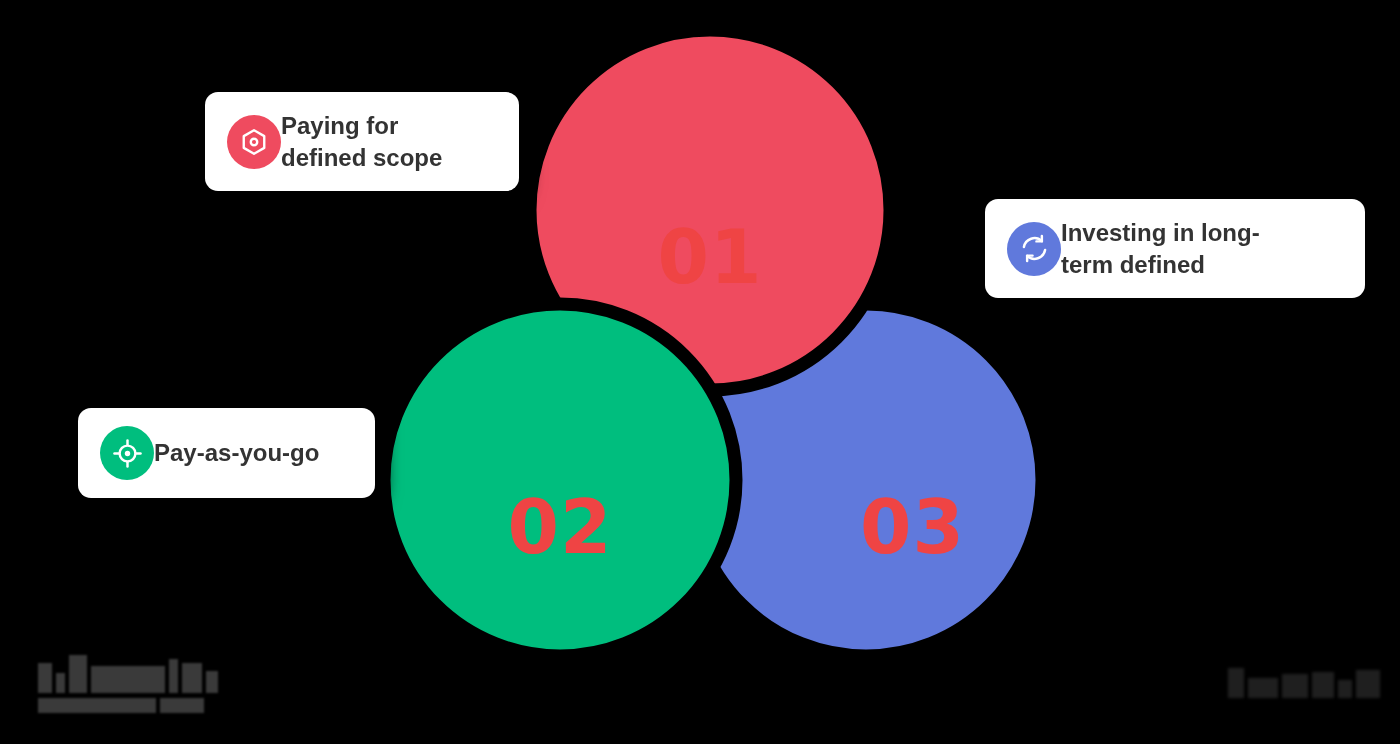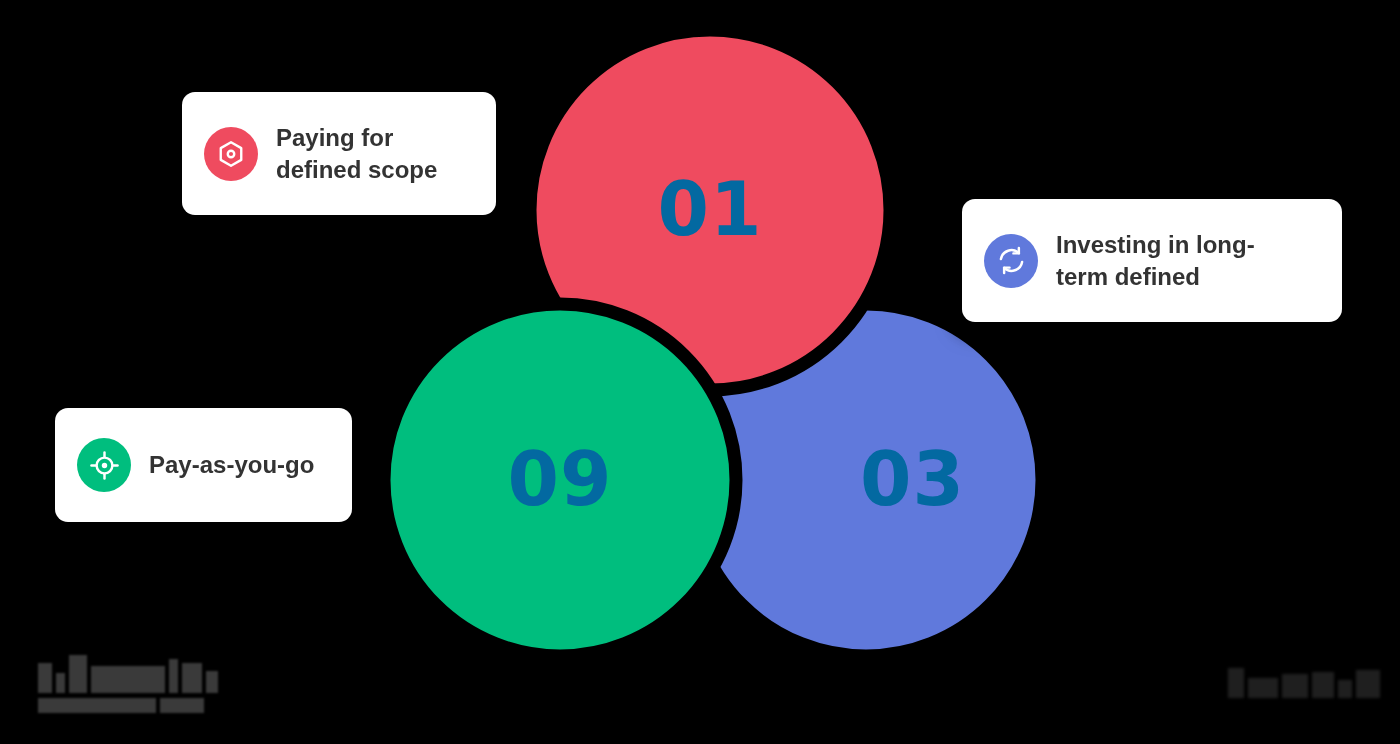--- a/index.html
+++ b/index.html
@@ -33,48 +33,49 @@
     position: absolute;
     left: 0;
     top: 0;
     width: 1400px;
     height: 744px;
     display: block;
   }
 
   .circle-number {
     position: absolute;
-    color: #0369a1;
+    color: #ef4444;
     font-family: "DejaVu Sans", "Liberation Sans", sans-serif;
     font-weight: 700;
     font-size: 74px;
     letter-spacing: 1px;
     line-height: 1;
     text-align: center;
     pointer-events: none;
     user-select: none;
+    margin-top: 48px;
   }
 
   #num-01 { left: 610px; top: 172px; width: 200px; }
   #num-02 { left: 460px; top: 442px; width: 200px; }
   #num-03 { left: 765px; top: 442px; width: 200px; text-align: right; }
 
   
   .label-card {
     position: absolute;
     display: flex;
     align-items: center;
-    gap: 18px;
     background: #FFFFFF;
     border-radius: 13px;
-    padding: 30px 22px;
+    padding: 18px 22px;
     box-shadow:
       0 0 0 7px rgba(0,0,0,0.92),
       0 0 14px 10px rgba(0,0,0,0.75),
       0 6px 20px 6px rgba(0,0,0,0.6);
+    margin-left: 23px;
   }
 
   .card-text {
     color: #333333;
     font-family: "Liberation Sans", sans-serif;
     font-weight: 700;
     font-size: 24px;
     line-height: 1.32;
     white-space: pre-line;
   }
@@ -128,21 +129,21 @@
 
       <circle cx="866" cy="480" r="176" fill="#6079DC" stroke="#000000" stroke-width="13"></circle>
 
       <circle cx="710" cy="210" r="180" fill="#EF4B5F" stroke="#000000" stroke-width="13"></circle>
 
       <circle cx="560" cy="480" r="176" fill="#00BE7E" stroke="#000000" stroke-width="13"></circle>
     </svg>
 
     <div class="circle-number" id="num-01">01</div>
 
-    <div class="circle-number" id="num-02">09</div>
+    <div class="circle-number" id="num-02">02</div>
 
     <div class="circle-number" id="num-03">03</div>
   </div>
 
   <div class="label-card" id="card-scope">
     <div class="badge" style="background:#EF4B5F">
       <svg width="30" height="30" viewBox="0 0 24 24" fill="none" stroke="#FFFFFF" stroke-width="1.9" stroke-linecap="round" stroke-linejoin="round">
         <path d="M12 2.6 20.2 7.3 20.2 16.7 12 21.4 3.8 16.7 3.8 7.3 Z"></path>
         <circle cx="12" cy="12" r="2.6"></circle>
       </svg>

